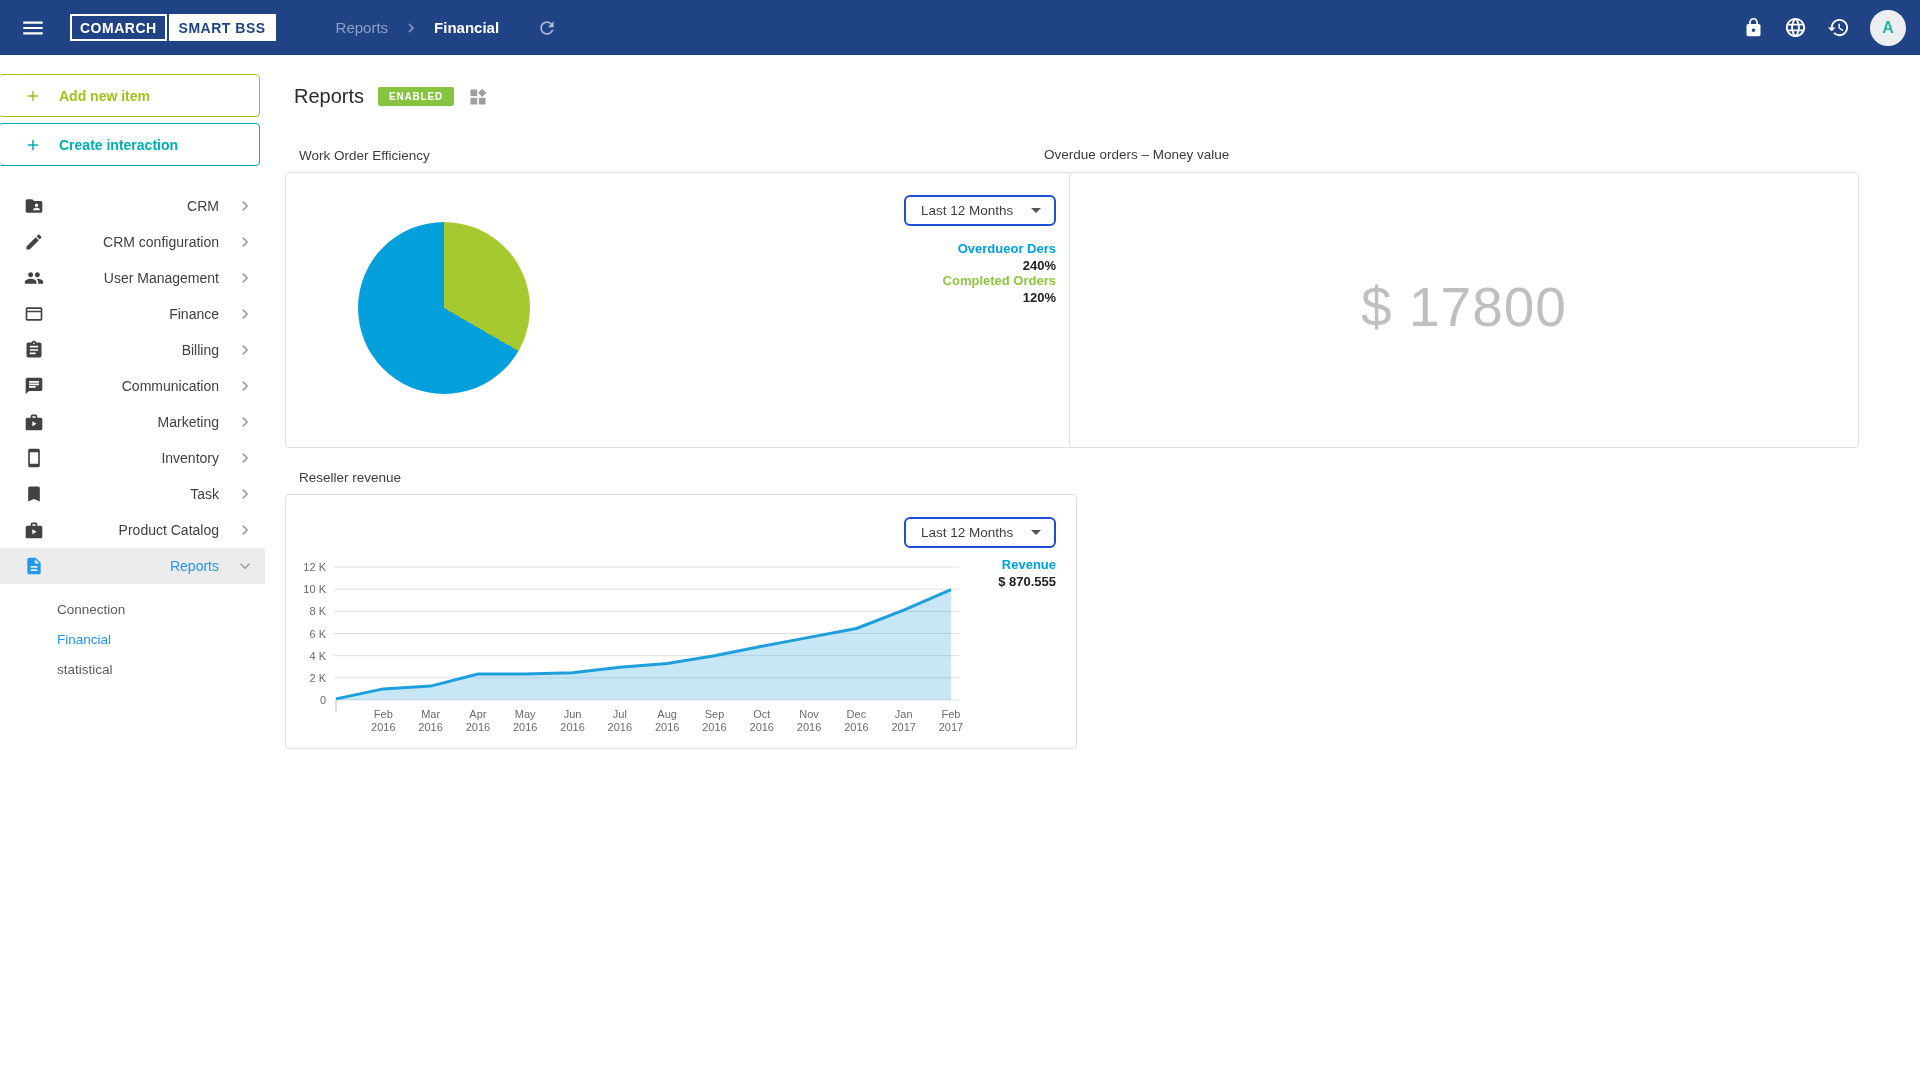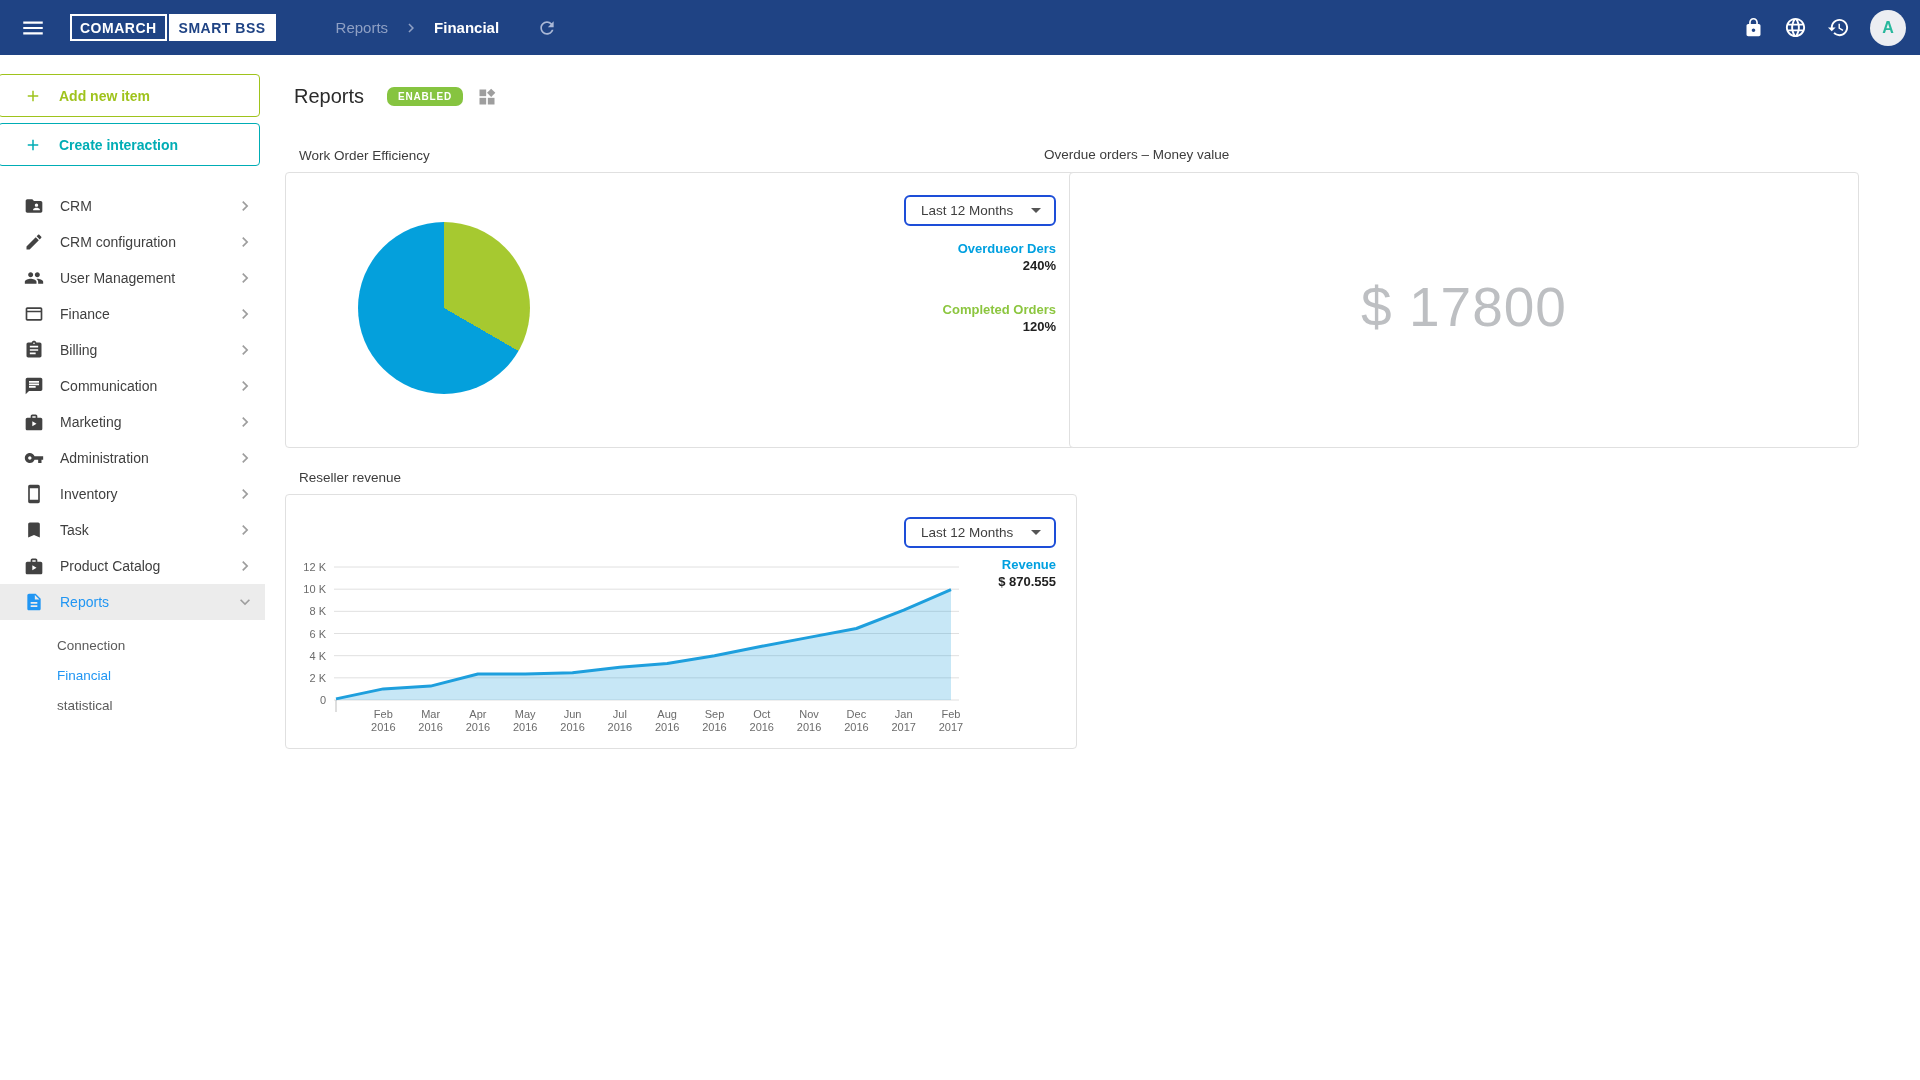--- a/index.html
+++ b/index.html
@@ -29,47 +29,47 @@
   
   .sidebar { position:absolute; left:0; top:55px; width:265px; height:1025px; background:#fff; }
   .side-btn { position:relative; margin-left:-2px; width:262px; height:43px; border-radius:4px;
               border:1px solid; background:#fff; display:flex; align-items:center;
               gap:17px; padding-left:25px; font-size:14px; font-weight:700; cursor:pointer; }
   .side-btn.add { margin-top:19px; }
   .side-btn.create { margin-top:6px; }
   .nav-list { margin-top:22px; }
   .nav-item { height:36px; display:flex; align-items:center; gap:16px;
               padding:0 10px 0 24px; font-size:14px; color:#3f3f3f; cursor:pointer; }
-  .nav-item .lbl { flex:1; }
+  .nav-item .lbl { flex:1;text-align:right; }
   .nav-item.selected { background:#ececec; color:#2196F3; }
   .sub-list { padding:10px 0 5px 0; }
   .sub-item { height:30px; display:flex; align-items:center; padding-left:57px;
               font-size:13.5px; color:#5b5b5b; cursor:pointer; }
   .sub-item.active { color:#2196F3; }
   .vouchers-gap { margin-top:26px; }
 
   
   .main { position:absolute; left:0; top:55px; width:1920px; height:1025px; }
   .title-row { position:absolute; left:294px; top:30px; display:flex; align-items:center; gap:14px; }
   .page-title { font-size:20px; color:#2b2b2b; }
   .badge { background:#86c440; color:#fff; font-size:10px; font-weight:700;
-           letter-spacing:.8px; padding:4px 11px; border-radius:7px;margin-left:9px; }
+           letter-spacing:.8px; padding:4px 11px; border-radius:2px; }
   .card-title { position:absolute; font-size:13.5px; color:#3d3d3d; }
   .card { position:absolute; background:#fff; border:1px solid #e0e0e0; border-radius:4px; }
   .dropdown { position:absolute; top:22px; right:20px; height:31px; min-width:152px;
               border:2px solid #1d4ed8; border-radius:6px; background:#fff;
               display:flex; align-items:center; justify-content:space-between;
               padding:0 13px 0 15px; font-size:13.5px; color:#3f3f3f; cursor:pointer; }
   .caret { width:0; height:0; border-left:5px solid transparent; border-right:5px solid transparent;
            border-top:5px solid #555; margin-left:12px; }
   .pie { position:absolute; left:72px; top:49px; width:172px; height:172px; border-radius:50%; }
   .pie-legend { position:absolute; right:20px; top:68px; text-align:right; }
   .legend-label { font-size:13px; font-weight:700; }
   .legend-value { font-size:13px; font-weight:700; color:#212121; margin-top:2px; }
-  .legend-group + .legend-group { margin-top:29px; }
+  .legend-group + .legend-group { margin-top:0; }
   .big-value { position:absolute; inset:0; display:flex; align-items:center; justify-content:center;
                font-size:55px; font-weight:500; color:#bdbfc2; letter-spacing:1px; padding-bottom:6px; }
   .rev-legend { position:absolute; right:20px; top:62px; text-align:right; }
   .chart-svg { position:absolute; left:0; top:0; }
   .tick { font-size:11px; fill:#6b6b6b; font-family:"Liberation Sans", sans-serif; }
 </style>
 </head>
 <body>
 
 <div class="navbar">
@@ -184,29 +184,20 @@
       <svg width="20" height="20" viewBox="0 0 24 24">
           <path fill="#9e9e9e" d="M10 6L8.59 7.41 13.17 12l-4.58 4.59L10 18l6-6z"></path>
         </svg>
     </div>
     <div class="nav-item">
       <svg width="20" height="20" viewBox="0 0 24 24">
           <path fill="#424242" d="M20 7h-4V5c0-.55-.22-1.05-.59-1.41C15.05 3.22 14.55 3 14 3h-4c-1.1 0-2 .9-2 2v2H4c-1.1 0-2 .9-2 2v11c0 1.1.9 2 2 2h16c1.1 0 2-.9 2-2V9c0-1.1-.9-2-2-2zm-6 0h-4V5h4v2z"></path>
           <path fill="#fff" d="M10 17v-6l5 3-5 3z"></path>
         </svg>
       <span class="lbl">Marketing</span>
-      <svg width="20" height="20" viewBox="0 0 24 24">
-          <path fill="#9e9e9e" d="M10 6L8.59 7.41 13.17 12l-4.58 4.59L10 18l6-6z"></path>
-        </svg>
-    </div>
-    <div class="nav-item">
-      <svg width="20" height="20" viewBox="0 0 24 24">
-          <path fill="#424242" d="M12.65 10C11.83 7.67 9.61 6 7 6c-3.31 0-6 2.69-6 6s2.69 6 6 6c2.61 0 4.83-1.67 5.65-4H17v4h4v-4h2v-4H12.65zM7 14c-1.1 0-2-.9-2-2s.9-2 2-2 2 .9 2 2-.9 2-2 2z"></path>
-        </svg>
-      <span class="lbl">Administration</span>
       <svg width="20" height="20" viewBox="0 0 24 24">
           <path fill="#9e9e9e" d="M10 6L8.59 7.41 13.17 12l-4.58 4.59L10 18l6-6z"></path>
         </svg>
     </div>
     <div class="nav-item">
       <svg width="20" height="20" viewBox="0 0 24 24">
           <path fill="#424242" d="M17 1.01L7 1c-1.1 0-2 .9-2 2v18c0 1.1.9 2 2 2h10c1.1 0 2-.9 2-2V3c0-1.1-.9-1.99-2-1.99zM17 19H7V5h10v14z"></path>
         </svg>
       <span class="lbl">Inventory</span>
       <svg width="20" height="20" viewBox="0 0 24 24">

